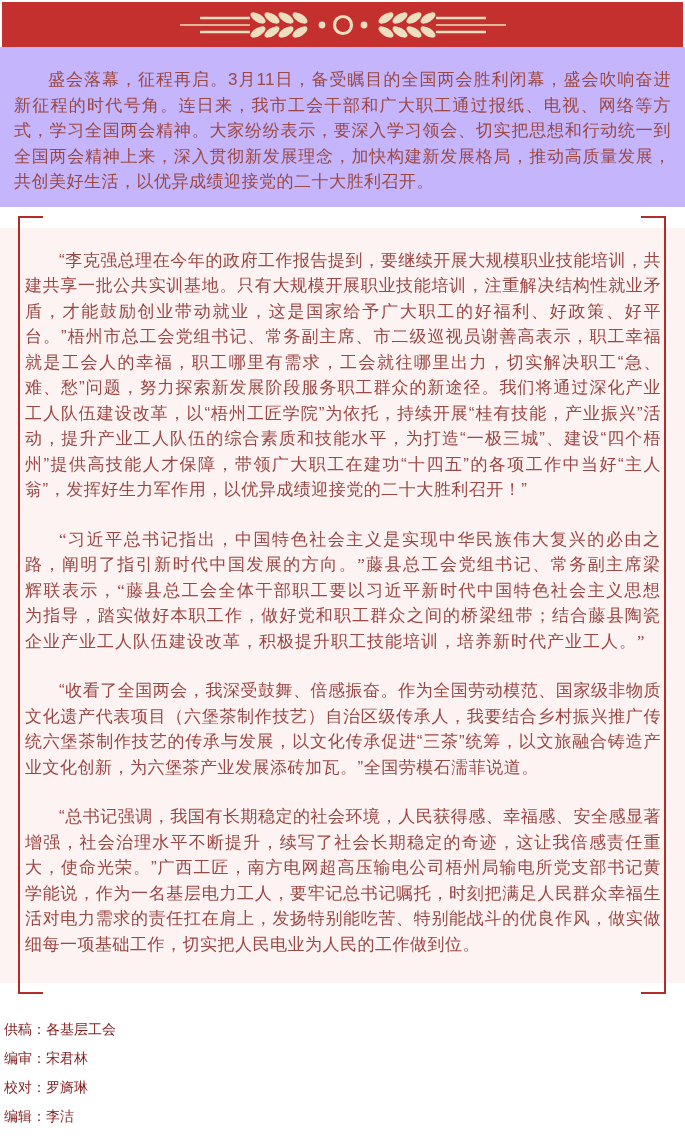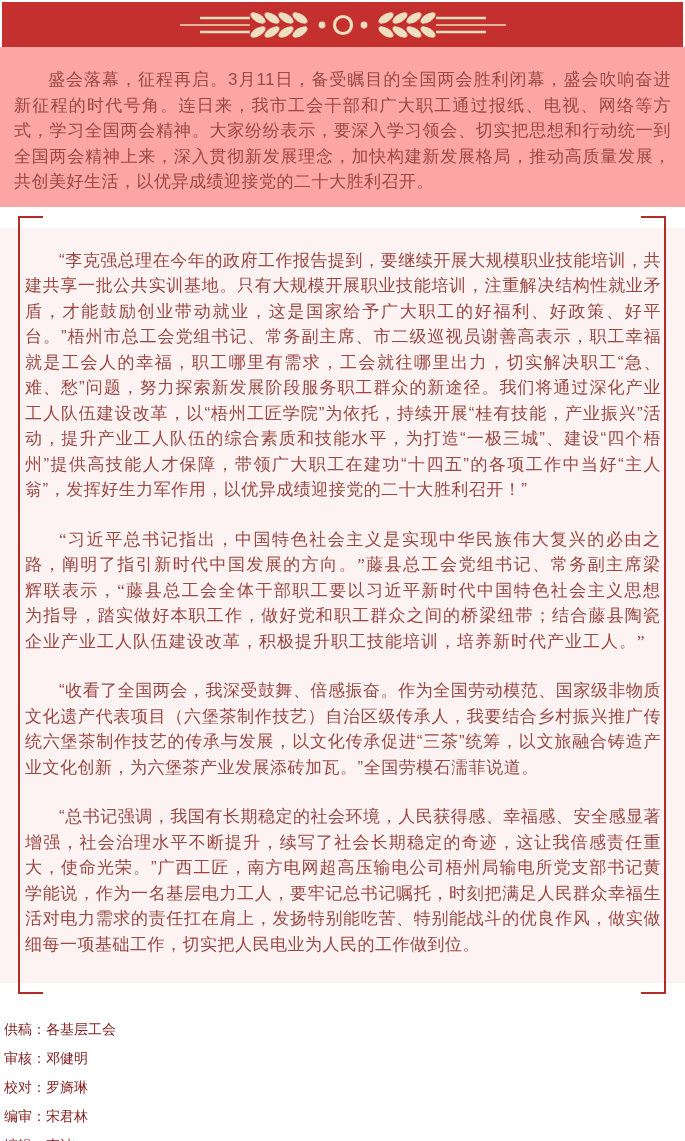--- a/index.html
+++ b/index.html
@@ -20,21 +20,21 @@
     height: 45px;
     background: #c4302d;
     display: flex;
     align-items: center;
     justify-content: center;
   }
   .banner svg { display: block; }
 
   
   .intro-section {
-    background: #fca5a5;
+    background: #c4b5fd;
     padding: 20px 14px 12px 14px;
   }
   .intro-section p {
     margin: 0;
     font-size: 17px;
     line-height: 25.5px;
     letter-spacing: 0.5px;
     color: #9b4743;
     text-indent: 2em;
     text-align: justify;
@@ -156,19 +156,18 @@
   <div class="quote-section">
     <div class="frame"></div>
     <p>“李克强总理在今年的政府工作报告提到，要继续开展大规模职业技能培训，共建共享一批公共实训基地。只有大规模开展职业技能培训，注重解决结构性就业矛盾，才能鼓励创业带动就业，这是国家给予广大职工的好福利、好政策、好平台。”梧州市总工会党组书记、常务副主席、市二级巡视员谢善高表示，职工幸福就是工会人的幸福，职工哪里有需求，工会就往哪里出力，切实解决职工“急、难、愁”问题，努力探索新发展阶段服务职工群众的新途径。我们将通过深化产业工人队伍建设改革，以“梧州工匠学院”为依托，持续开展“桂有技能，产业振兴”活动，提升产业工人队伍的综合素质和技能水平，为打造“一极三城”、建设“四个梧州”提供高技能人才保障，带领广大职工在建功“十四五”的各项工作中当好“主人翁”，发挥好生力军作用，以优异成绩迎接党的二十大胜利召开！”</p>
     <p class="kai">“习近平总书记指出，中国特色社会主义是实现中华民族伟大复兴的必由之路，阐明了指引新时代中国发展的方向。”藤县总工会党组书记、常务副主席梁辉联表示，“藤县总工会全体干部职工要以习近平新时代中国特色社会主义思想为指导，踏实做好本职工作，做好党和职工群众之间的桥梁纽带；结合藤县陶瓷企业产业工人队伍建设改革，积极提升职工技能培训，培养新时代产业工人。”</p>
     <p>“收看了全国两会，我深受鼓舞、倍感振奋。作为全国劳动模范、国家级非物质文化遗产代表项目（六堡茶制作技艺）自治区级传承人，我要结合乡村振兴推广传统六堡茶制作技艺的传承与发展，以文化传承促进“三茶”统筹，以文旅融合铸造产业文化创新，为六堡茶产业发展添砖加瓦。”全国劳模石濡菲说道。</p>
     <p>“总书记强调，我国有长期稳定的社会环境，人民获得感、幸福感、安全感显著增强，社会治理水平不断提升，续写了社会长期稳定的奇迹，这让我倍感责任重大，使命光荣。”广西工匠，南方电网超高压输电公司梧州局输电所党支部书记黄学能说，作为一名基层电力工人，要牢记总书记嘱托，时刻把满足人民群众幸福生活对电力需求的责任扛在肩上，发扬特别能吃苦、特别能战斗的优良作风，做实做细每一项基础工作，切实把人民电业为人民的工作做到位。</p>
   </div>
 
   <div class="credits">
     <div class="credit-line">供稿：各基层工会</div>
-    <div class="credit-line">审核：邓健明</div>
+    <div class="credit-line">编审：宋君林</div>
     <div class="credit-line">校对：罗旖琳</div>
-    <div class="credit-line">编审：宋君林</div>
     <div class="credit-line">编辑：李洁</div>
   </div>
 
 </div>
 
 </body></html>

